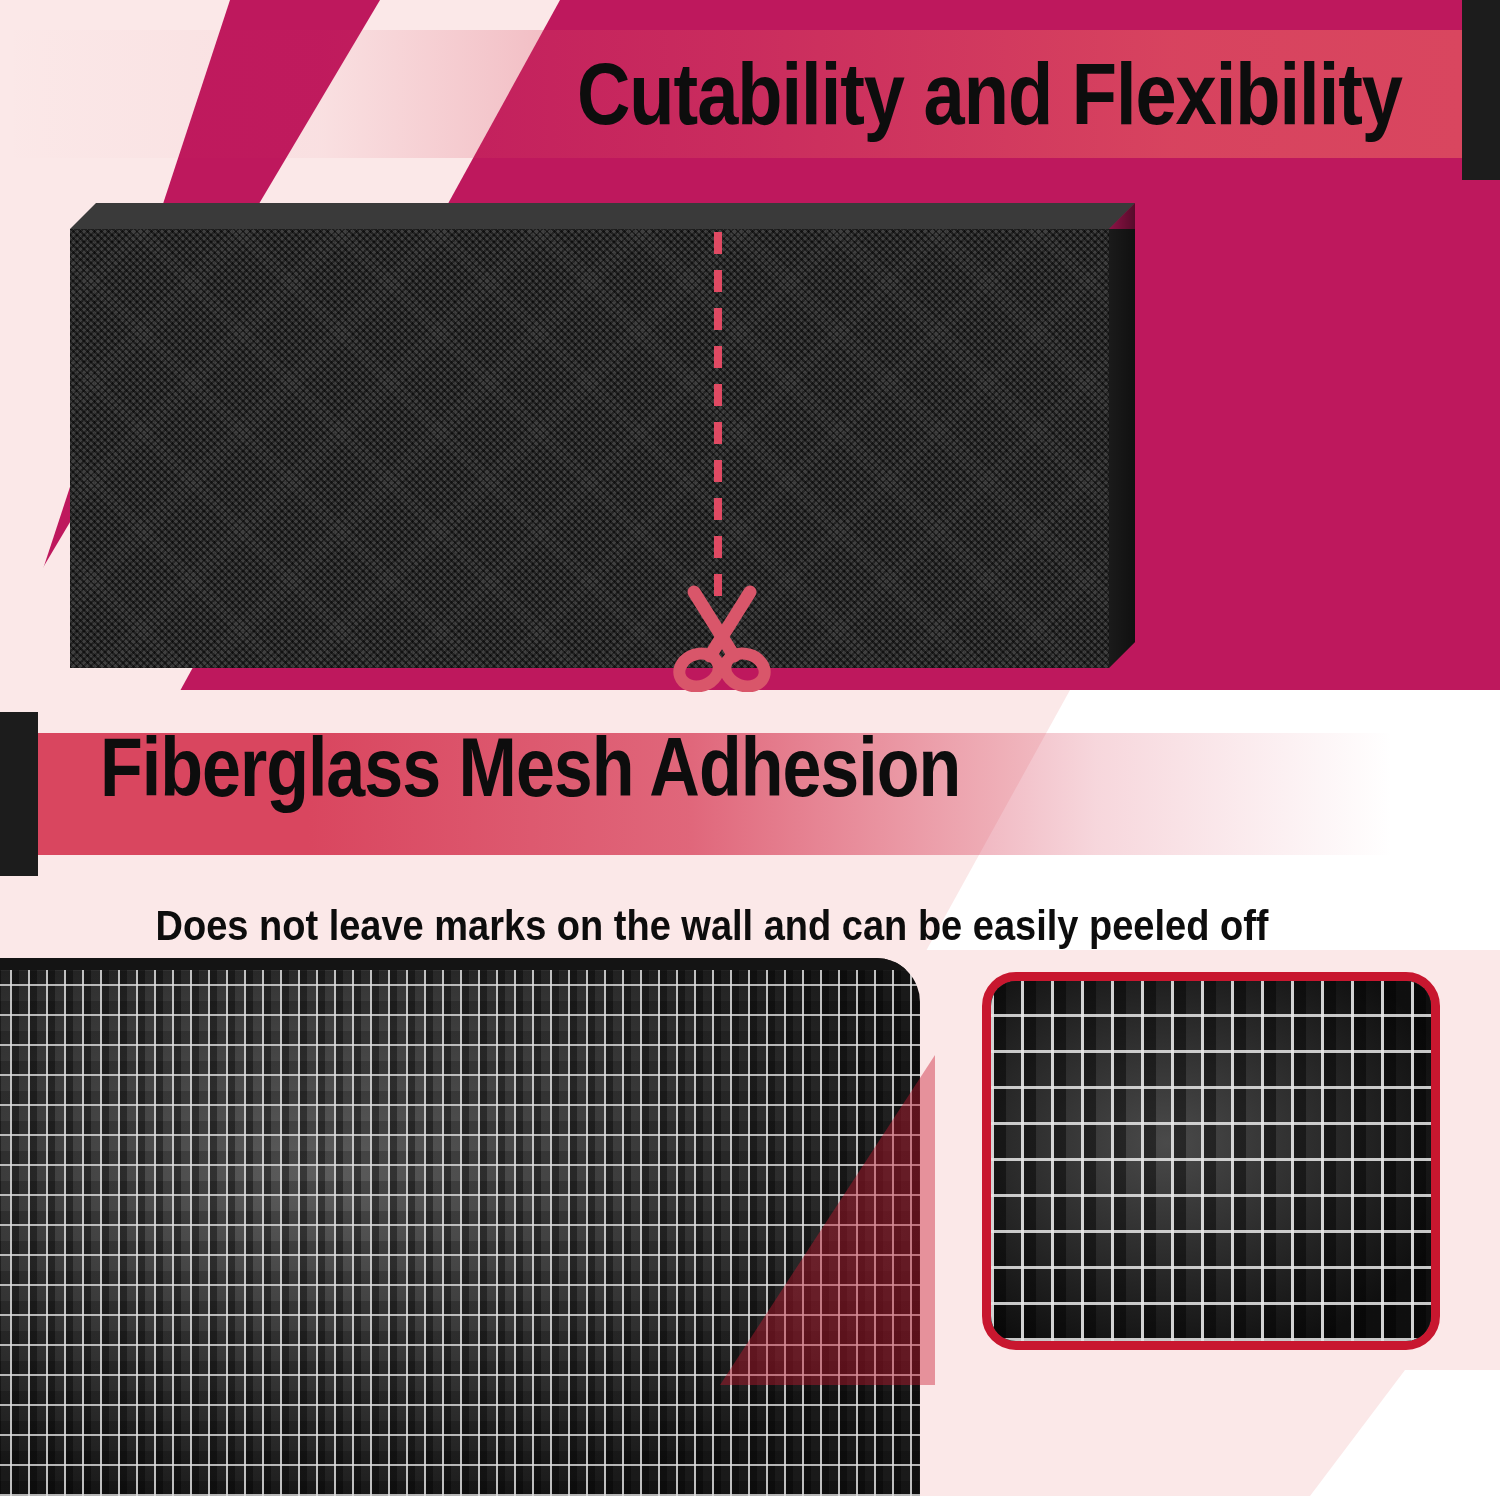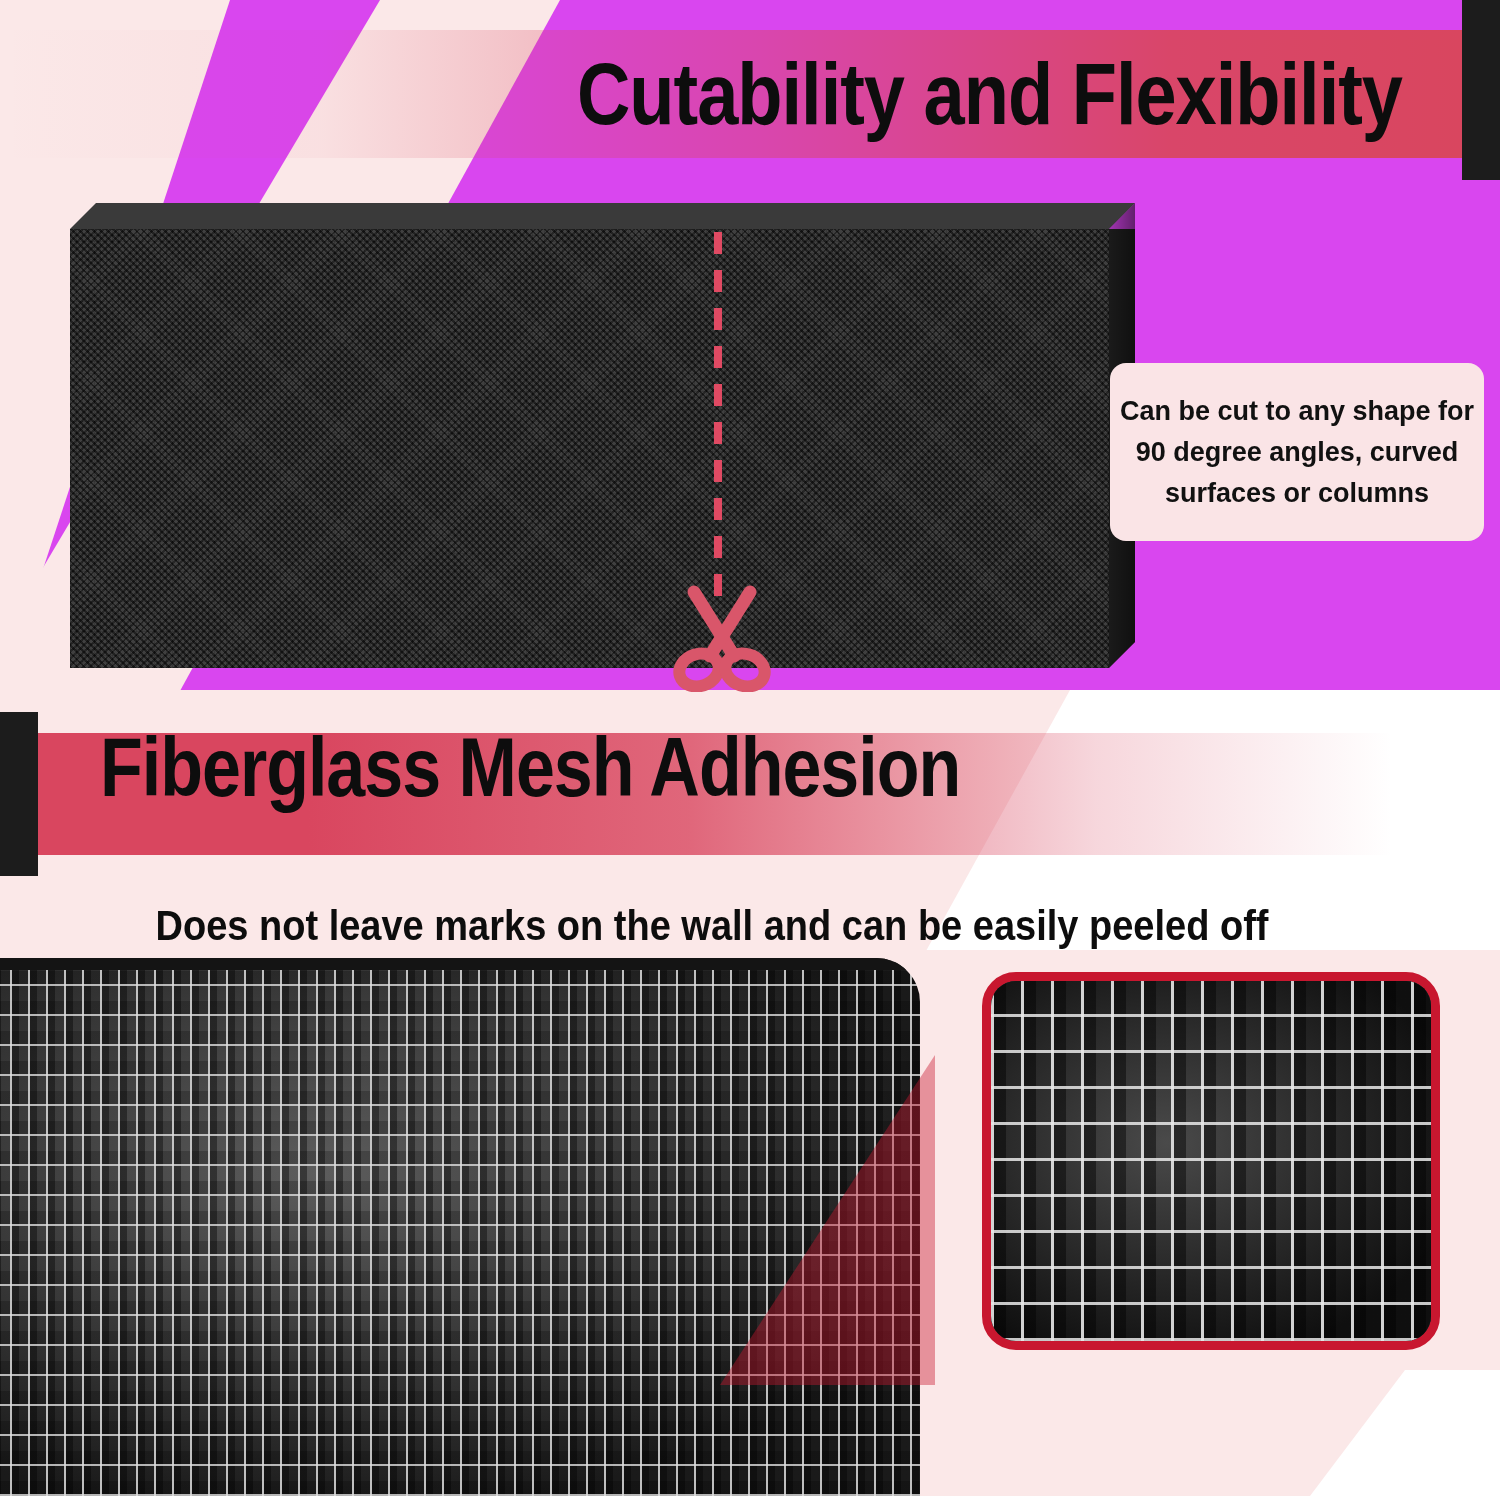--- a/index.html
+++ b/index.html
@@ -6,21 +6,21 @@
   * { margin:0; padding:0; box-sizing:border-box; }
   html, body {
     width:1500px; height:1496px;
     background:#ffffff;
     font-family:"Liberation Sans", sans-serif;
     overflow:hidden;
   }
   #stage {
     position:relative;
     width:1500px; height:1496px;
-    background:#d946ef;
+    background:#be185d;
     overflow:hidden;
     text-decoration:underline;
   }
 
   
   .bg-wedge { position:absolute; pointer-events:none; }
 
   #wedge-top-left {
     left:0; top:0; width:560px; height:760px;
     background:#fbe8e8;
@@ -228,25 +228,20 @@
         <line x1="22" y1="12" x2="62" y2="76"></line>
         <line x1="78" y1="12" x2="38" y2="76"></line>
       </g>
       <g stroke="#d9566a" stroke-width="12" fill="none">
         <ellipse cx="27" cy="90" rx="20" ry="16" transform="rotate(-18 27 90)"></ellipse>
         <ellipse cx="73" cy="90" rx="20" ry="16" transform="rotate(18 73 90)"></ellipse>
       </g>
     </svg>
   </div>
 
-  <div id="callout-cut">
-    <div class="cl">Can be cut to any shape for</div>
-    <div class="cl">90 degree angles, curved</div>
-    <div class="cl">surfaces or columns</div>
-  </div>
 
   <div id="banner-two-endcap"></div>
   <div id="banner-two">
     <div id="banner-two-title">Fiberglass Mesh Adhesion</div>
   </div>
 
   <div id="subtitle-peel">Does not leave marks on the wall and can be easily peeled off</div>
 
   <div id="mesh-photo-main" class="mesh-tex">
     <div id="mesh-photo-main-top"></div>

